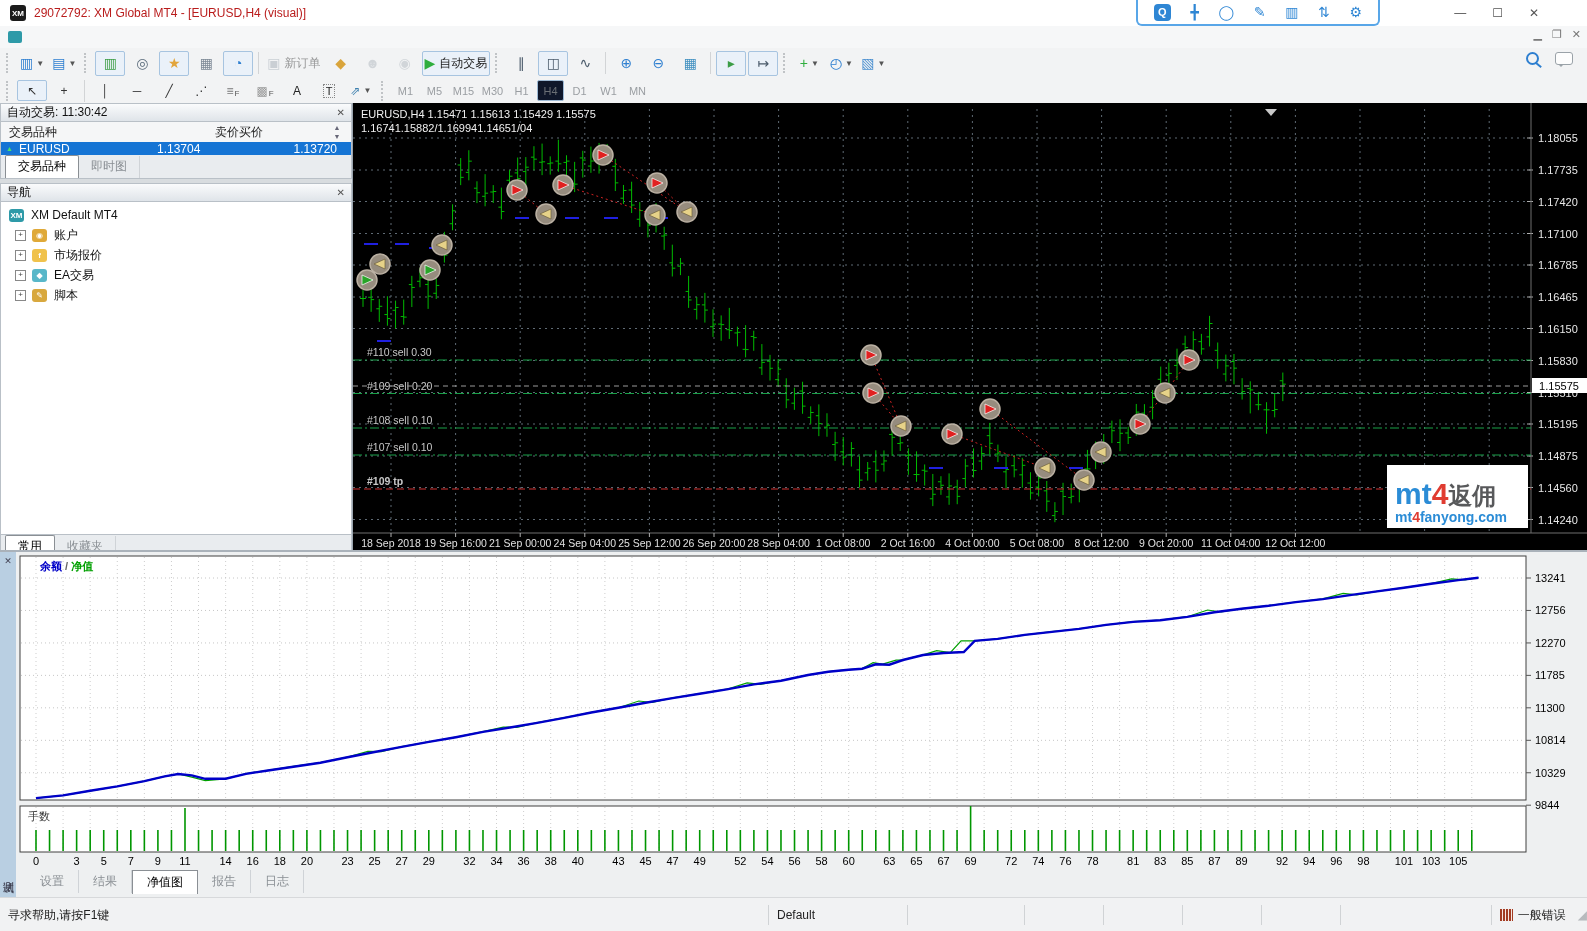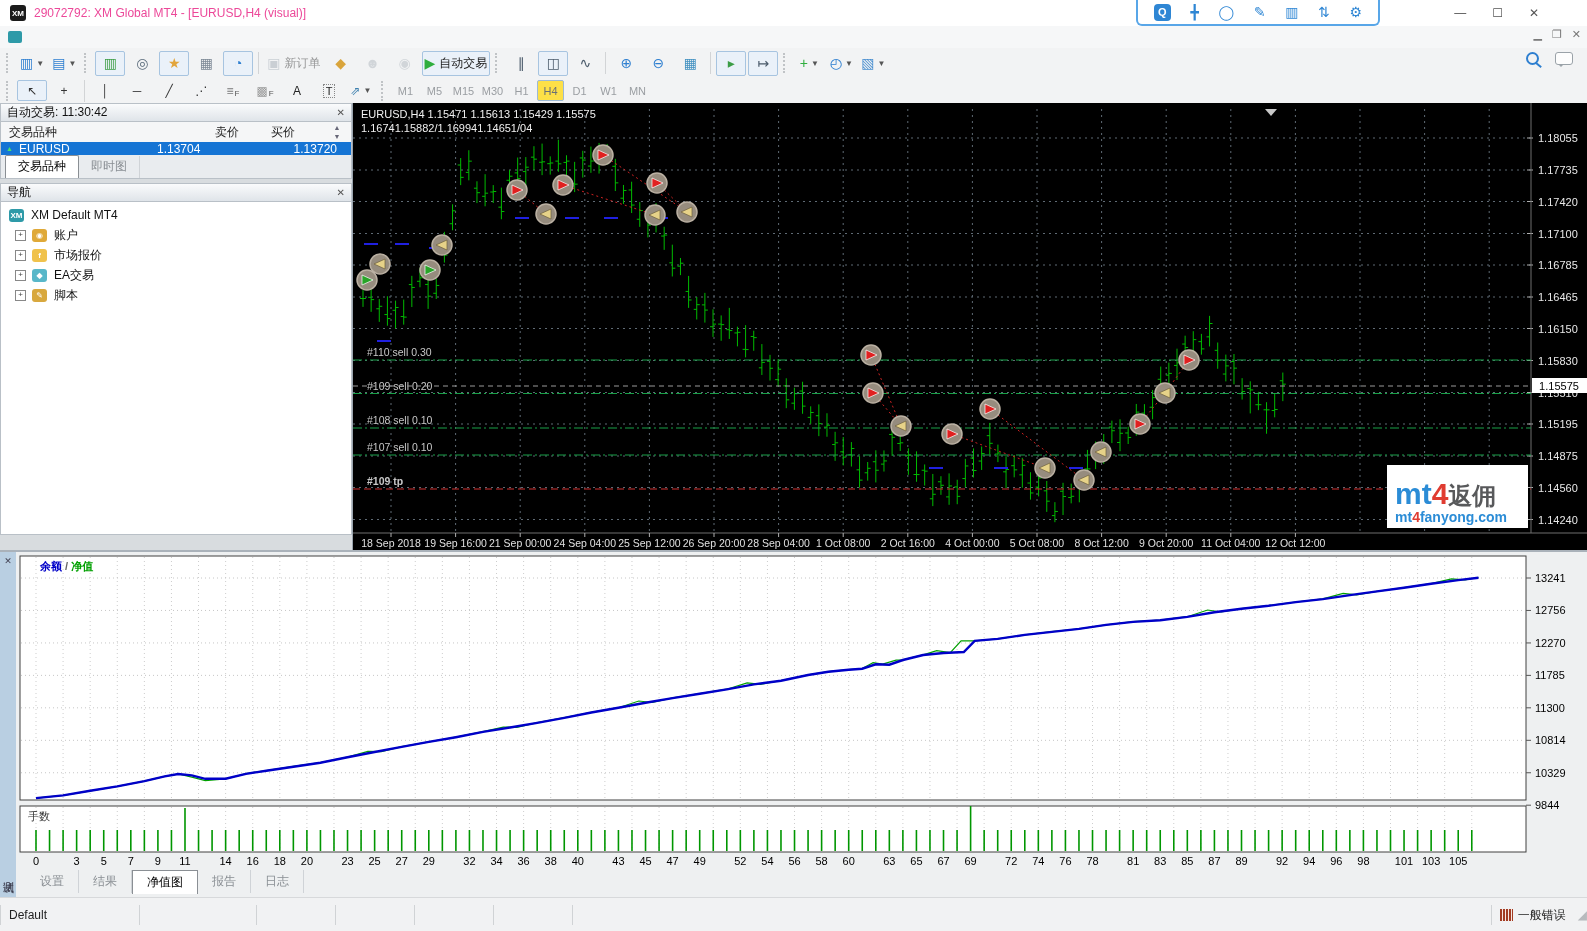--- a/index.html
+++ b/index.html
@@ -2,21 +2,21 @@
 <html><head>
 <meta charset="utf-8">
 <style>
   html,body{margin:0;padding:0;width:1587px;height:931px;overflow:hidden;
     font-family:"Liberation Sans","DejaVu Sans",sans-serif;background:#e4e7ea;position:relative;}
   .abs{position:absolute;}
   
   #titlebar{left:0;top:0;width:1587px;height:26px;background:#ffffff;display:flex;align-items:center;}
   .xm-ico{width:16px;height:16px;background:#1b1b1b;border-radius:3px;color:#fff;font-size:8px;font-weight:bold;
     display:flex;align-items:center;justify-content:center;margin:0 8px 0 10px;}
-  #title-text{font-size:12px;color:#ec4899;}
+  #title-text{font-size:12px;color:#b91c1c;}
   .wincontrols{position:absolute;right:48px;top:0;height:26px;display:flex;align-items:center;gap:26px;color:#555;font-size:12px;}
   .wincontrols span{cursor:default;}
   
   #overlaybar{left:1136px;top:0px;width:228px;height:24px;background:#fff;border:2px solid #58a6e8;border-top:none;
     border-radius:0 0 6px 6px;display:flex;align-items:center;justify-content:space-around;padding:0 6px;z-index:50;}
   #overlaybar .ovi{color:#2e86d4;font-size:14px;}
   .ov-app{width:17px;height:17px;background:#2e86d4;border-radius:4px;color:#fff;font-weight:bold;font-size:11px;
     display:flex;align-items:center;justify-content:center;}
   
   #menubar{left:0;top:26px;width:1587px;height:22px;background:#f6f7f8;border-bottom:1px solid #e3e3e3;
@@ -39,31 +39,31 @@
   .tbtn .boxed{border:1px dotted #888;padding:0 2px;font-size:11px;}
   .tsep{width:1px;height:22px;background:#d2d4d6;margin:0 4px;}
   .tgrip{width:4px;height:20px;border-left:2px dotted #c0c3c6;margin:0 4px;}
   .tb-right{position:absolute;right:14px;top:52px;display:flex;align-items:center;gap:16px;}
   .mag{width:9px;height:9px;border:2px solid #2e7fd0;border-radius:50%;position:relative;}
   .mag:after{content:'';position:absolute;width:7px;height:2px;background:#2e7fd0;right:-5px;bottom:-3px;transform:rotate(40deg);}
   .chat{width:16px;height:11px;border:1px solid #9aa2a8;border-radius:3px;position:relative;background:#fdfdfd;}
   .chat:after{content:'';position:absolute;left:2px;bottom:-6px;border:3px solid transparent;border-top-color:#9aa2a8;}
   .tfbtn{min-width:25px;height:19px;display:inline-flex;align-items:center;justify-content:center;
     font-size:11px;color:#9a9ea2;margin:0 1px;border:1px solid transparent;border-radius:2px;}
-  .tfbtn.on{background:#fde047;border-color:#9db9d4;color:#6b7075;}
+  .tfbtn.on{background:#0f172a;border-color:#9db9d4;color:#6b7075;}
   
   #leftcol{left:0;top:103px;width:352px;height:447px;background:#d8dcdf;}
   .panel-title{height:17px;background:linear-gradient(#fafbfc,#dfe4e9);border:1px solid #b9c0c7;
     display:flex;align-items:center;font-size:12px;color:#111;padding:0 6px;}
   .panel-title .px{margin-left:auto;color:#555;font-size:10px;}
   .mw-head{display:flex;height:20px;background:#f5f6f7;border-left:1px solid #b9c0c7;border-right:1px solid #b9c0c7;
     font-size:12px;color:#222;align-items:center;}
   .mw-head .c1{width:138px;padding-left:8px;}
   .mw-head .c2{width:92px;text-align:right;}
-  .mw-head .c3{width:88px;text-align:center;}
+  .mw-head .c3{width:88px;text-align:left;}
   .mw-scroll{width:20px;display:flex;flex-direction:column;align-items:center;color:#667;font-size:7px;line-height:9px;}
   .mw-row{display:flex;height:13px;overflow:hidden;background:#1574d4;color:#fff;font-size:12px;align-items:flex-start;
     border-left:1px solid #b9c0c7;border-right:1px solid #b9c0c7;}
   .mw-row .c1{width:138px;padding-left:18px;position:relative;}
   .mw-row .up{position:absolute;left:5px;top:3px;color:#4ce06a;font-size:7px;}
   .mw-row .c2{width:92px;text-align:left;}
   .mw-row .c3{width:88px;text-align:right;}
   .tabsrow{height:23px;display:flex;align-items:flex-end;background:#e9ecef;border:1px solid #b9c0c7;border-top:none;padding-left:4px;}
   .tab{font-size:12px;color:#8a8f94;padding:2px 12px 3px;border-right:1px solid #cfd3d7;}
   .tab.on{background:#fff;border:1px solid #8a8f94;border-bottom:none;color:#000;border-radius:2px 2px 0 0;}
@@ -312,20 +312,24 @@
       <div class="trow">
         <span class="plusbox">+</span>
         <span class="ti" style="background: rgb(88, 183, 201);">◆</span>
         <span>EA交易</span>
       </div>
       <div class="trow">
         <span class="plusbox">+</span>
         <span class="ti" style="background: rgb(216, 168, 62);">✎</span>
         <span>脚本</span>
       </div>
+    </div>
+  <div class="tabsrow" id="nav-tabs">
+      <span class="tab on">常用</span>
+      <span class="tab">收藏夹</span>
     </div>
 </div>
 
 <div id="chartwrap" class="abs">
   <svg id="mainchart" width="1235" height="447">
       <rect x="0" y="0" width="1235" height="447" fill="#000"></rect>
       <line x1="38" y1="6" x2="38" y2="430" stroke="#5f6a74" stroke-dasharray="2,4" stroke-width="1"></line>
       <line x1="102.6" y1="6" x2="102.6" y2="430" stroke="#5f6a74" stroke-dasharray="2,4" stroke-width="1"></line>
       <line x1="167.2" y1="6" x2="167.2" y2="430" stroke="#5f6a74" stroke-dasharray="2,4" stroke-width="1"></line>
       <line x1="231.79999999999998" y1="6" x2="231.79999999999998" y2="430" stroke="#5f6a74" stroke-dasharray="2,4" stroke-width="1"></line>
@@ -1194,20 +1198,21 @@
   <div id="tester-tabs">
       <span class="tab">设置</span>
       <span class="tab">结果</span>
       <span class="tab on">净值图</span>
       <span class="tab">报告</span>
       <span class="tab">日志</span>
     </div>
 </div>
 
 <div id="statusbar" class="abs">
+  <div class="scell" style="border-left:none;width:752px;">寻求帮助,请按F1键</div>
   <div class="scell" style="width:122px;">Default</div>
   <div class="scell" style="width:100px;"></div>
   <div class="scell" style="width:62px;"></div>
   <div class="scell" style="width:62px;"></div>
   <div class="scell" style="width:62px;"></div>
   <div class="scell" style="width:62px;"></div>
   <div class="scell" style="flex:1;"></div>
   <div class="scell">
     <span class="err-ico"></span>
     <span>一般错误</span>

